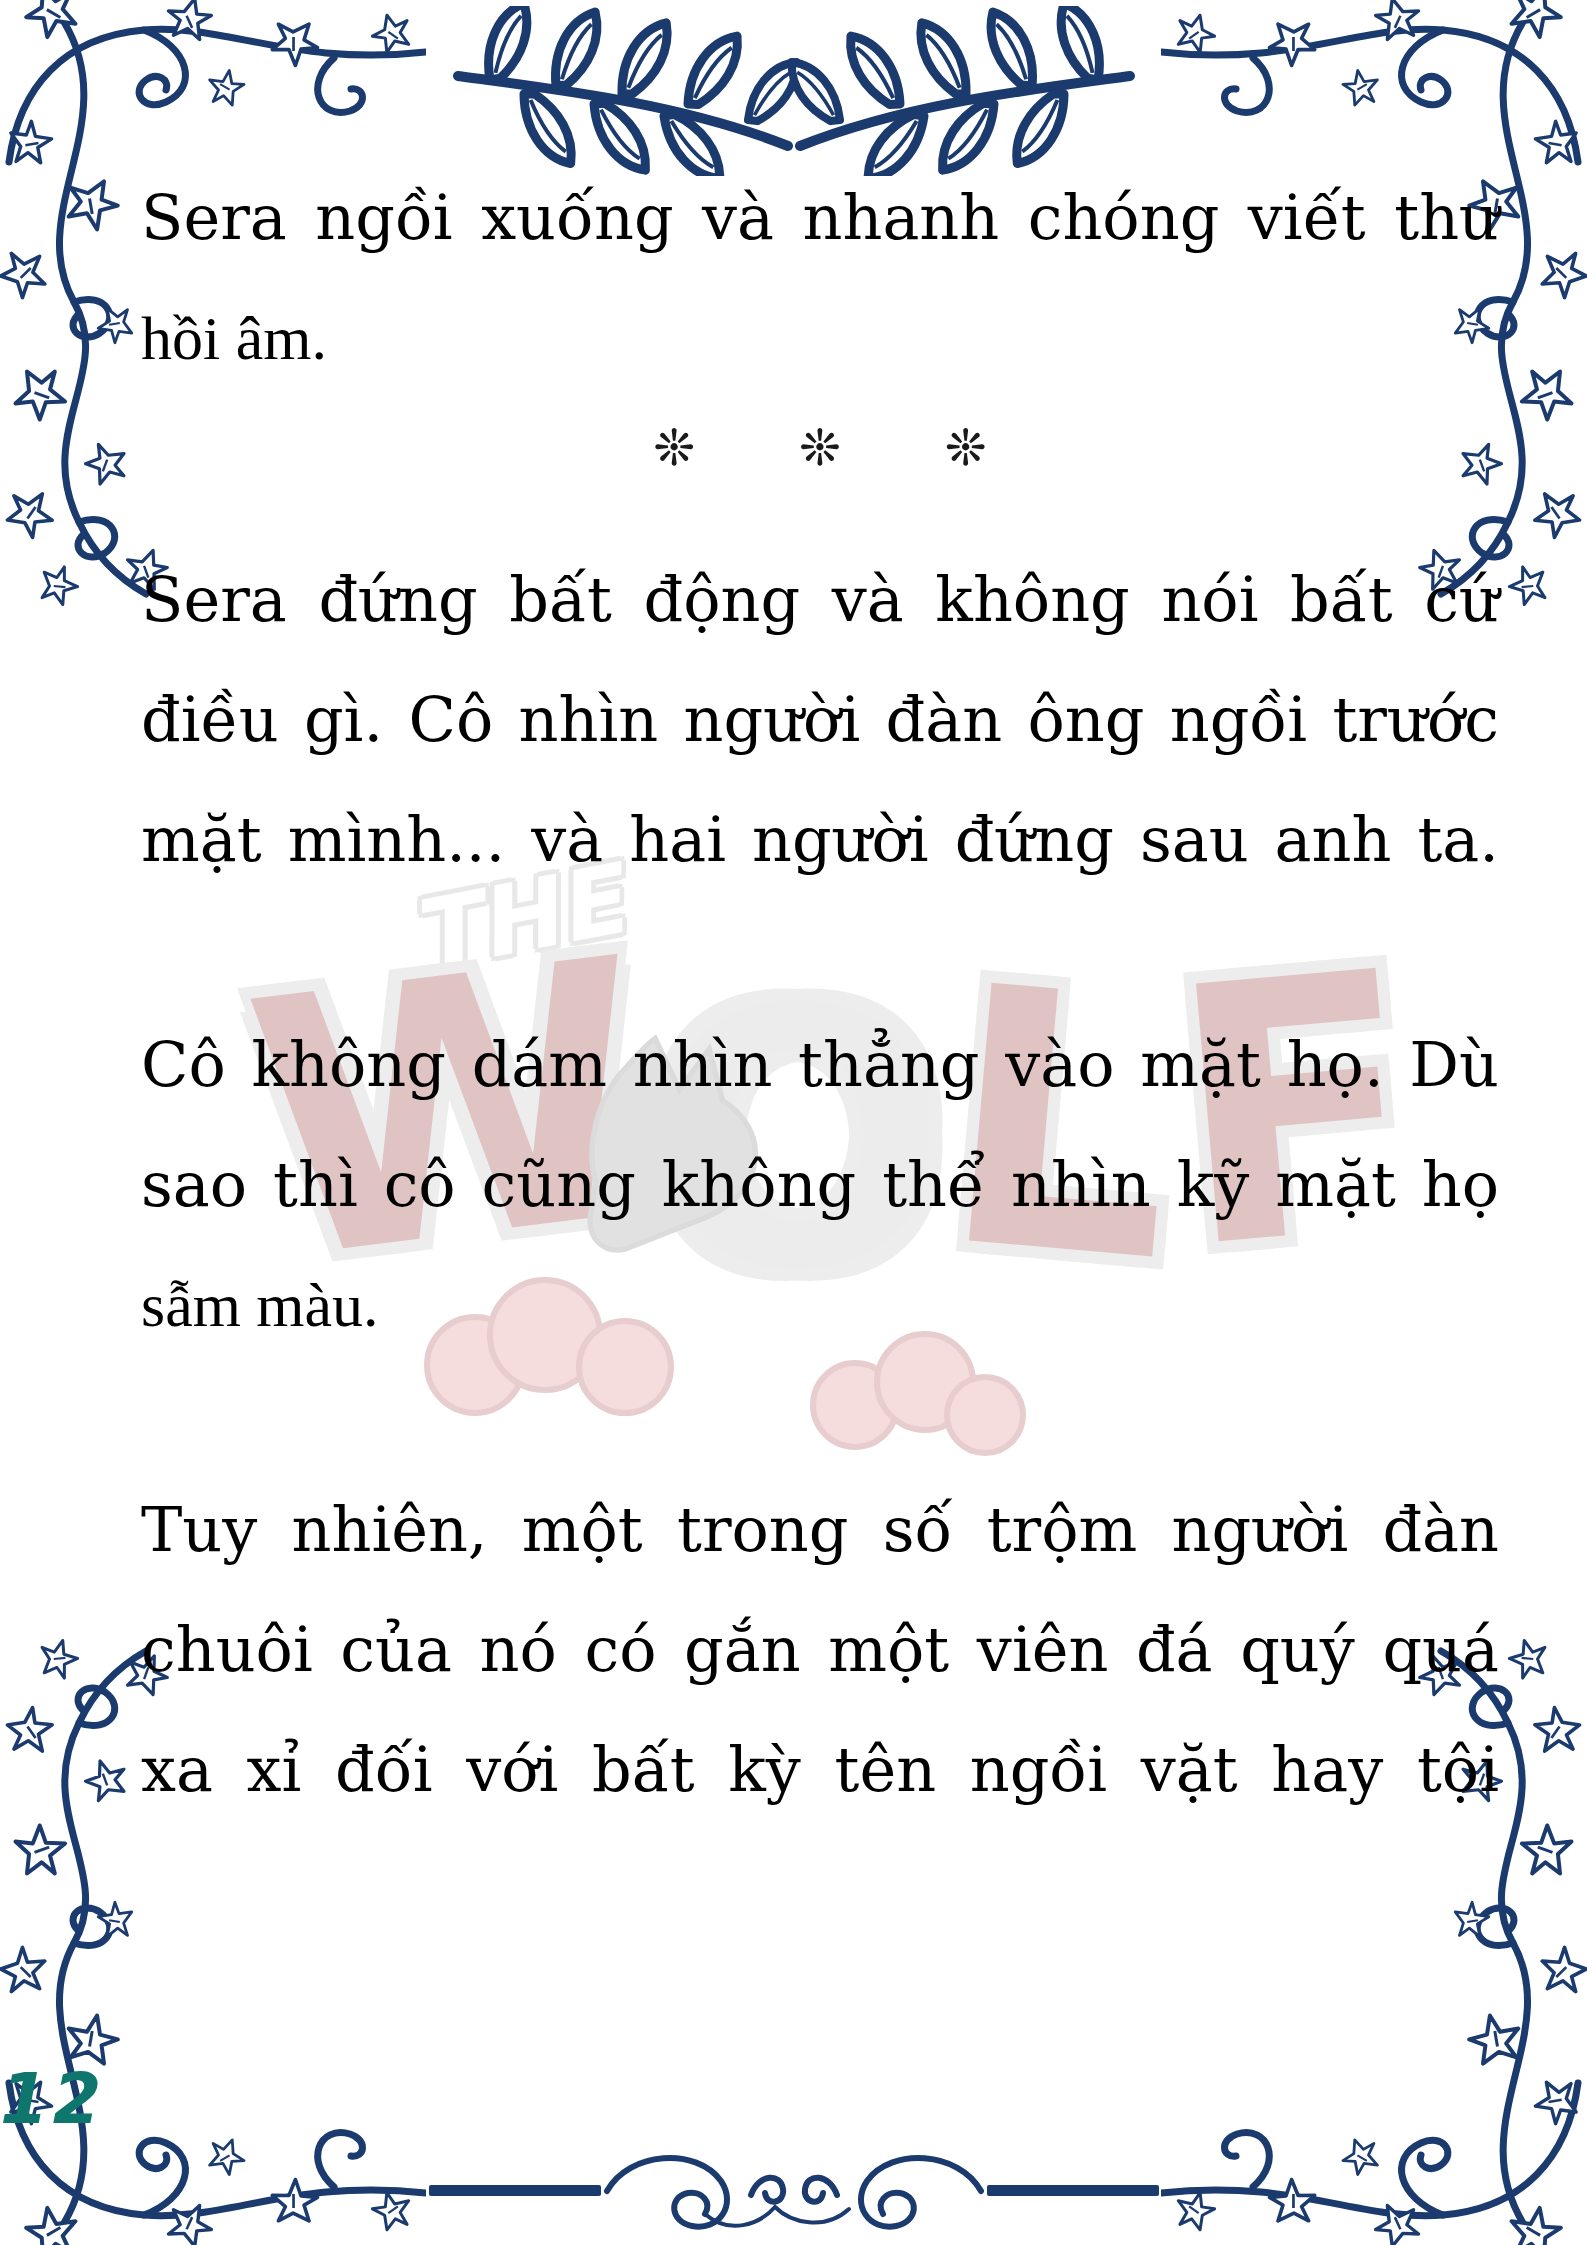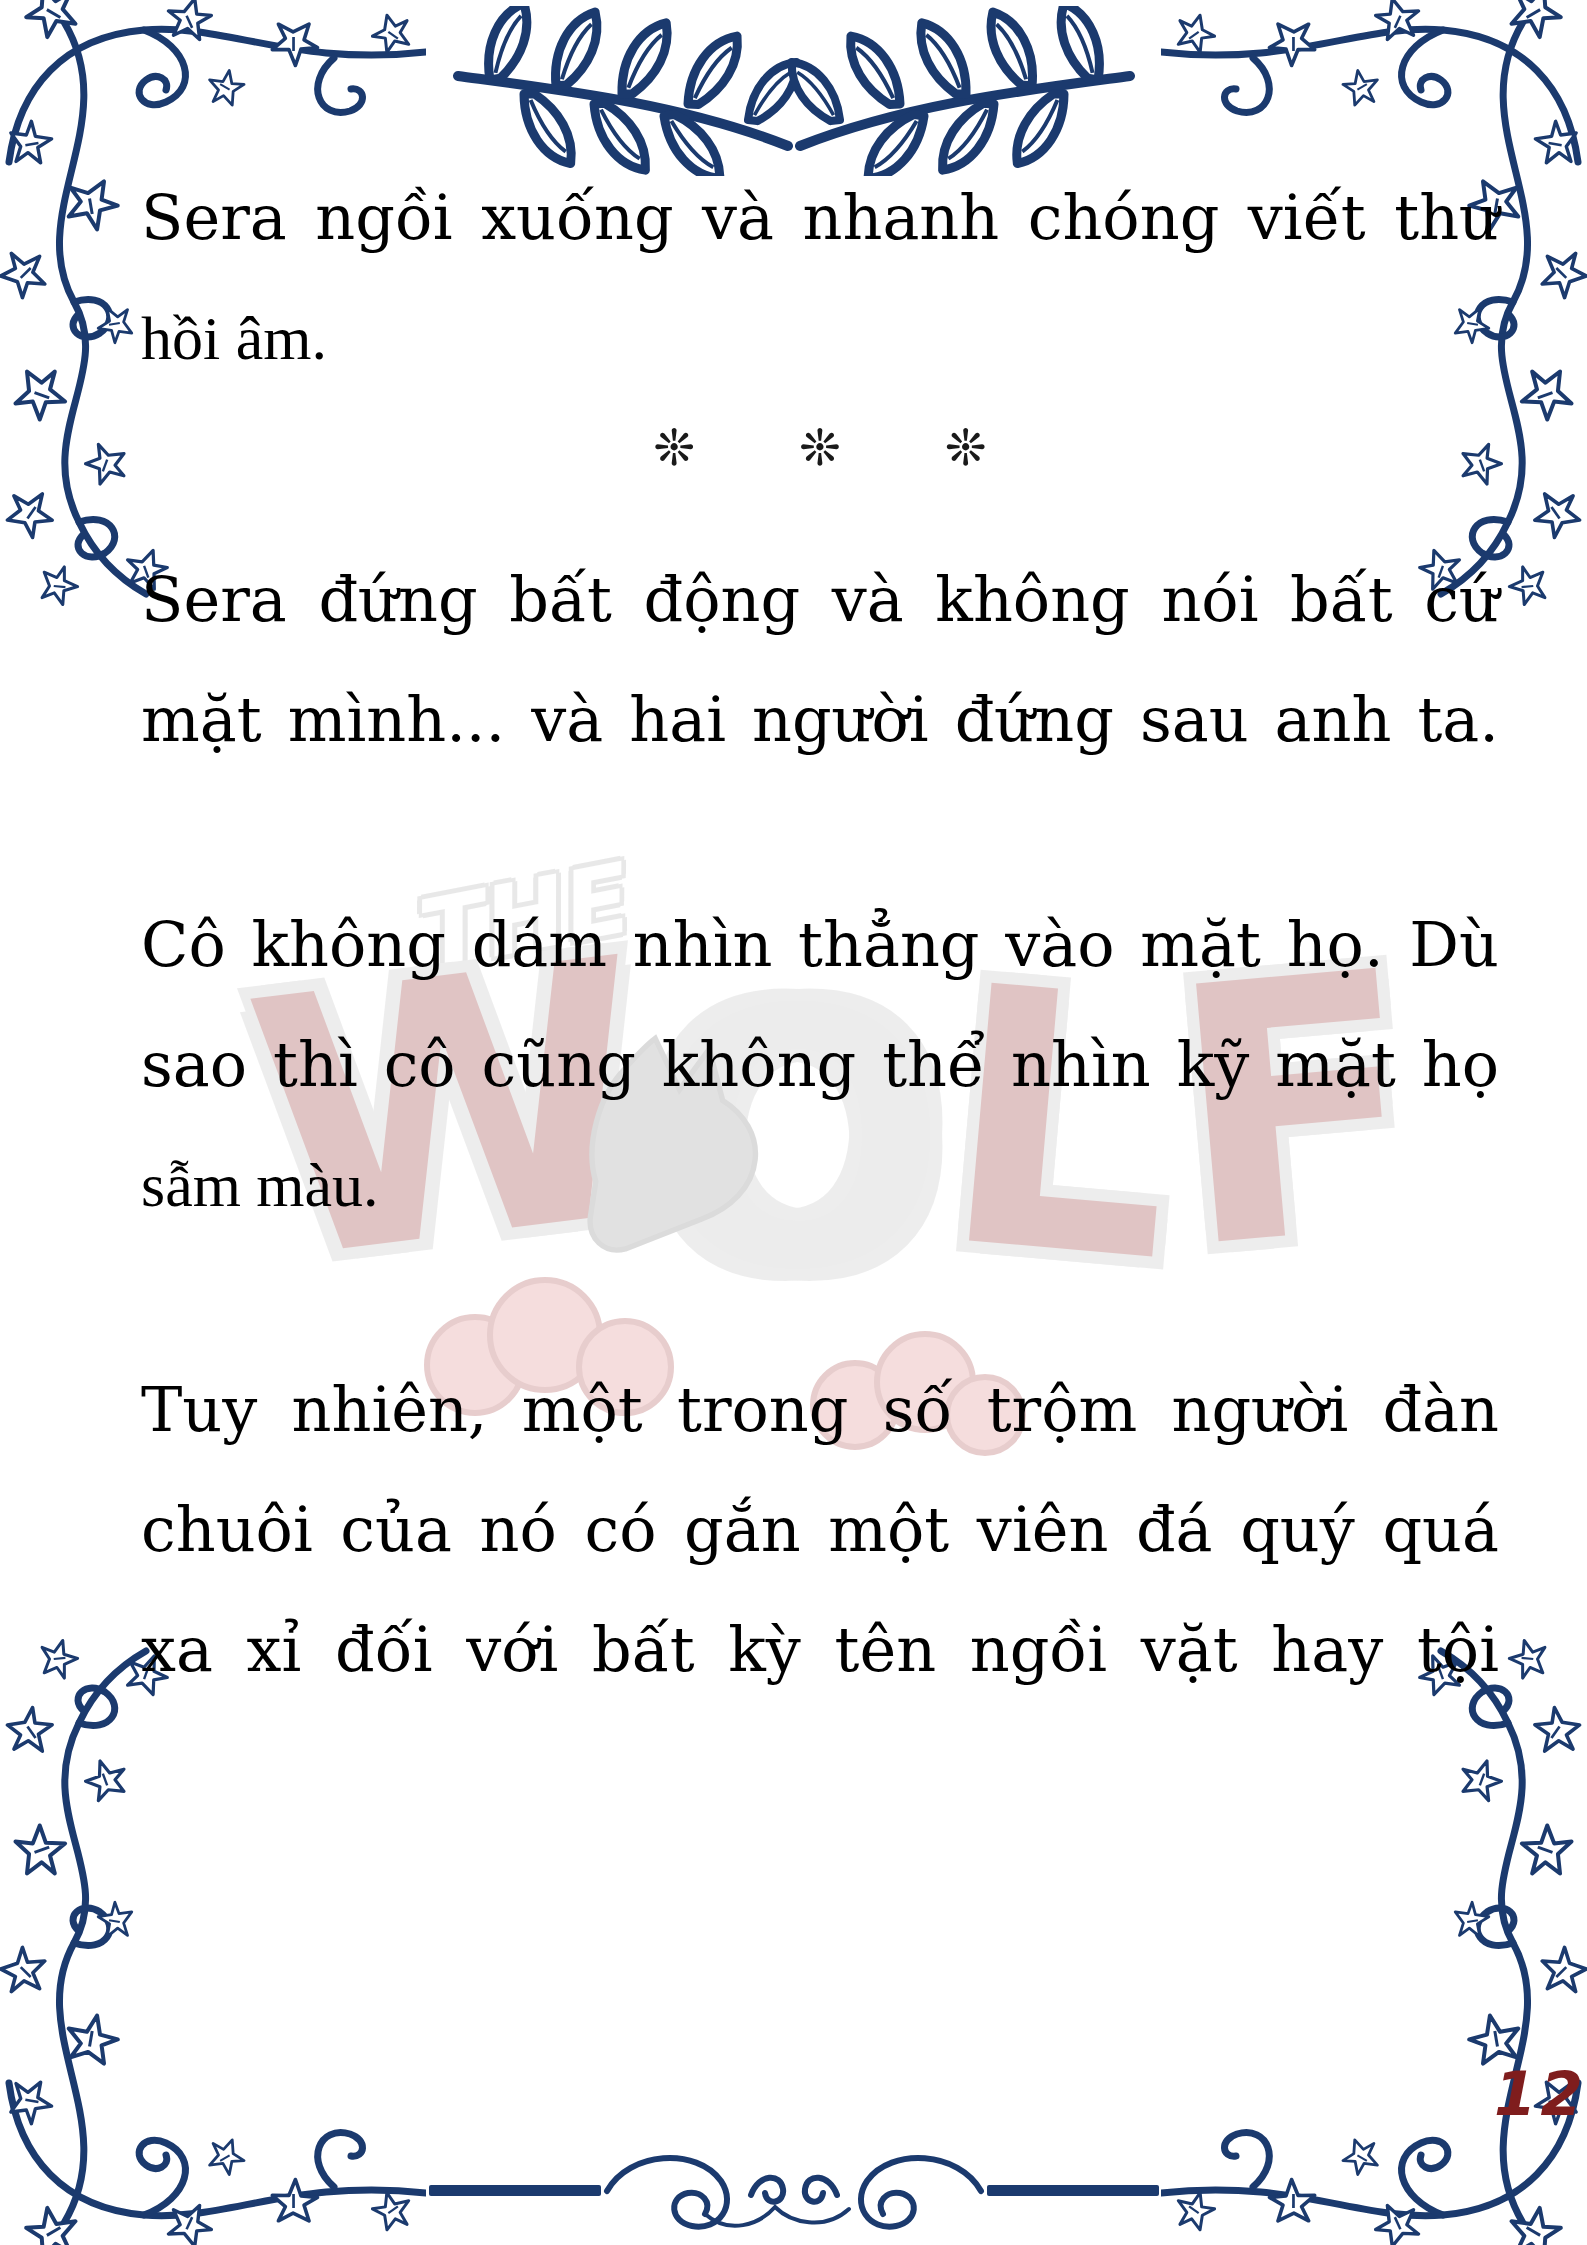--- a/index.html
+++ b/index.html
@@ -58,22 +58,22 @@
   .sectionbreak {
     height:100px; line-height:100px; text-align:center; text-align-last:center;
     font-family:"DejaVu Sans", sans-serif; font-size:50px; color:#1a1a1a;
   }
   .sectionbreak span { margin:0 44px; }
   .gap-sm { margin-top:42px; }
   .gap-lg { margin-top:105px; }
 
   .pagenum {
     position:absolute; left:0; width:100%; top:2058px; z-index:2;
-    text-align:right; font-family:"DejaVu Sans", sans-serif;
-    font-weight:900; font-style:italic; font-size:61px; color:#7f1d1d;
+    text-align:left; font-family:"DejaVu Sans", sans-serif;
+    font-weight:900; font-style:italic; font-size:70px; color:#0f766e;
     letter-spacing:4px;
   }
 </style>
 </head>
 <body>
 
 <div class="page">
 
   <svg width="0" height="0" style="position:absolute">
     <defs>
@@ -175,20 +175,21 @@
     </div>
 
     <div class="sectionbreak">
       <span>❊</span>
       <span>❊</span>
       <span>❊</span>
     </div>
 
     <div class="para gap-sm">
       <div class="line">Sera đứng bất động và không nói bất cứ</div>
+      <div class="line">điều gì. Cô nhìn người đàn ông ngồi trước</div>
       <div class="line">mặt mình... và hai người đứng sau anh ta.</div>
     </div>
 
     <div class="para gap-lg">
       <div class="line">Cô không dám nhìn thẳng vào mặt họ. Dù</div>
       <div class="line">sao thì cô cũng không thể nhìn kỹ mặt họ</div>
       <div class="line short">sẫm màu.</div>
     </div>
 
     <div class="para gap-lg">

